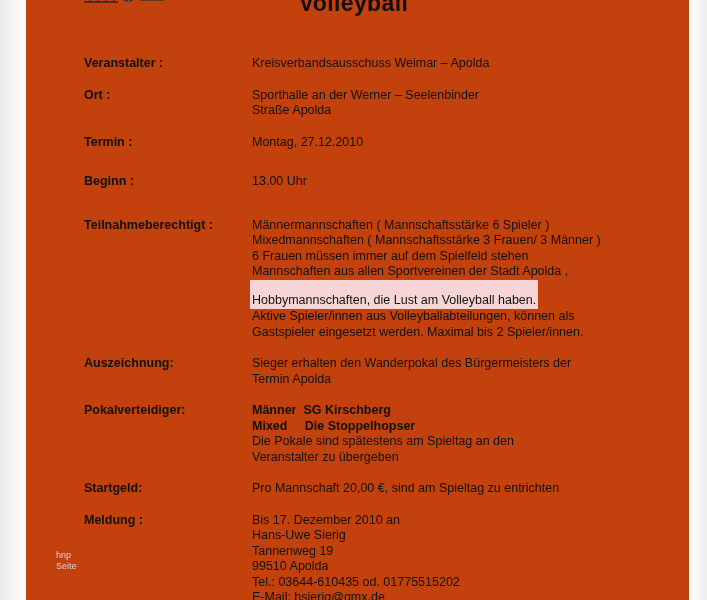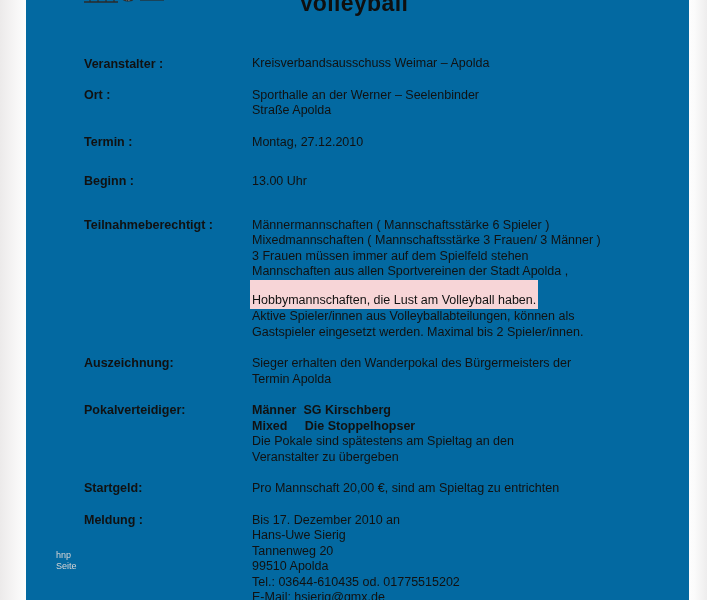--- a/index.html
+++ b/index.html
@@ -10,21 +10,21 @@
   body {
     width: 707px;
     height: 600px;
     overflow: hidden;
     font-family: "Liberation Sans", sans-serif;
   }
   #page {
     position: relative;
     width: 707px;
     height: 600px;
-    background: #0369a1;
+    background: #c2410c;
     box-sizing: border-box;
   }
   
   #page::before {
     content: "";
     position: absolute;
     left: 0; top: 0; bottom: 0;
     width: 26px;
     background: linear-gradient(to right, #eceaea 0%, #f7f6f6 60%, #fdfdfd 100%);
     pointer-events: none;
@@ -142,21 +142,21 @@
       </svg>
     </div>
     <div class="title">Volleyball</div>
   </div>
 
   <div class="content">
 
     <div class="spacer-16"></div>
     <div class="spacer-8"></div>
 
-    <div class="row" style="margin-top:6px;align-items:flex-end;">
+    <div class="row" style="margin-top:6px;">
       <div class="label">Veranstalter :</div>
       <div class="value">
         <span class="ln">Kreisverbandsausschuss Weimar – Apolda</span>
       </div>
     </div>
 
     <div class="spacer-16"></div>
 
     <div class="row">
       <div class="label">Ort :</div>
@@ -187,21 +187,21 @@
 
     <div class="spacer-16"></div>
     <div class="spacer-12"></div>
 
     <div class="row">
       <div class="label">Teilnahmeberechtigt :</div>
       <div class="value">
         <span class="ln">Männermannschaften ( Mannschaftsstärke 6 Spieler )</span>
         <span class="ln"></span>
         <span class="ln">Mixedmannschaften ( Mannschaftsstärke 3 Frauen/ 3 Männer )</span>
-        <span class="ln">3 Frauen müssen immer auf dem Spielfeld stehen</span>
+        <span class="ln">6 Frauen müssen immer auf dem Spielfeld stehen</span>
         <span class="ln"></span>
         <span class="ln">Mannschaften aus allen Sportvereinen der Stadt Apolda ,</span>
         <span class="ln"><span class="hl">Hobbymannschaften, die Lust am Volleyball haben.</span></span>
         <span class="ln">Aktive Spieler/innen aus Volleyballabteilungen, können als</span>
         <span class="ln">Gastspieler eingesetzt werden. Maximal bis 2 Spieler/innen.</span>
       </div>
     </div>
 
     <div class="spacer-16"></div>
 
@@ -234,21 +234,21 @@
       </div>
     </div>
 
     <div class="spacer-16"></div>
 
     <div class="row">
       <div class="label">Meldung :</div>
       <div class="value">
         <span class="ln">Bis 17. Dezember 2010 an</span>
         <span class="ln">Hans-Uwe Sierig</span>
-        <span class="ln">Tannenweg 20</span>
+        <span class="ln">Tannenweg 19</span>
         <span class="ln">99510 Apolda</span>
         <span class="ln">Tel.: 03644-610435 od. 01775515202</span>
         <span class="ln">E-Mail: hsierig@gmx.de</span>
       </div>
     </div>
 
   </div>
 
   <div class="watermark">
     <div>hnp</div>

